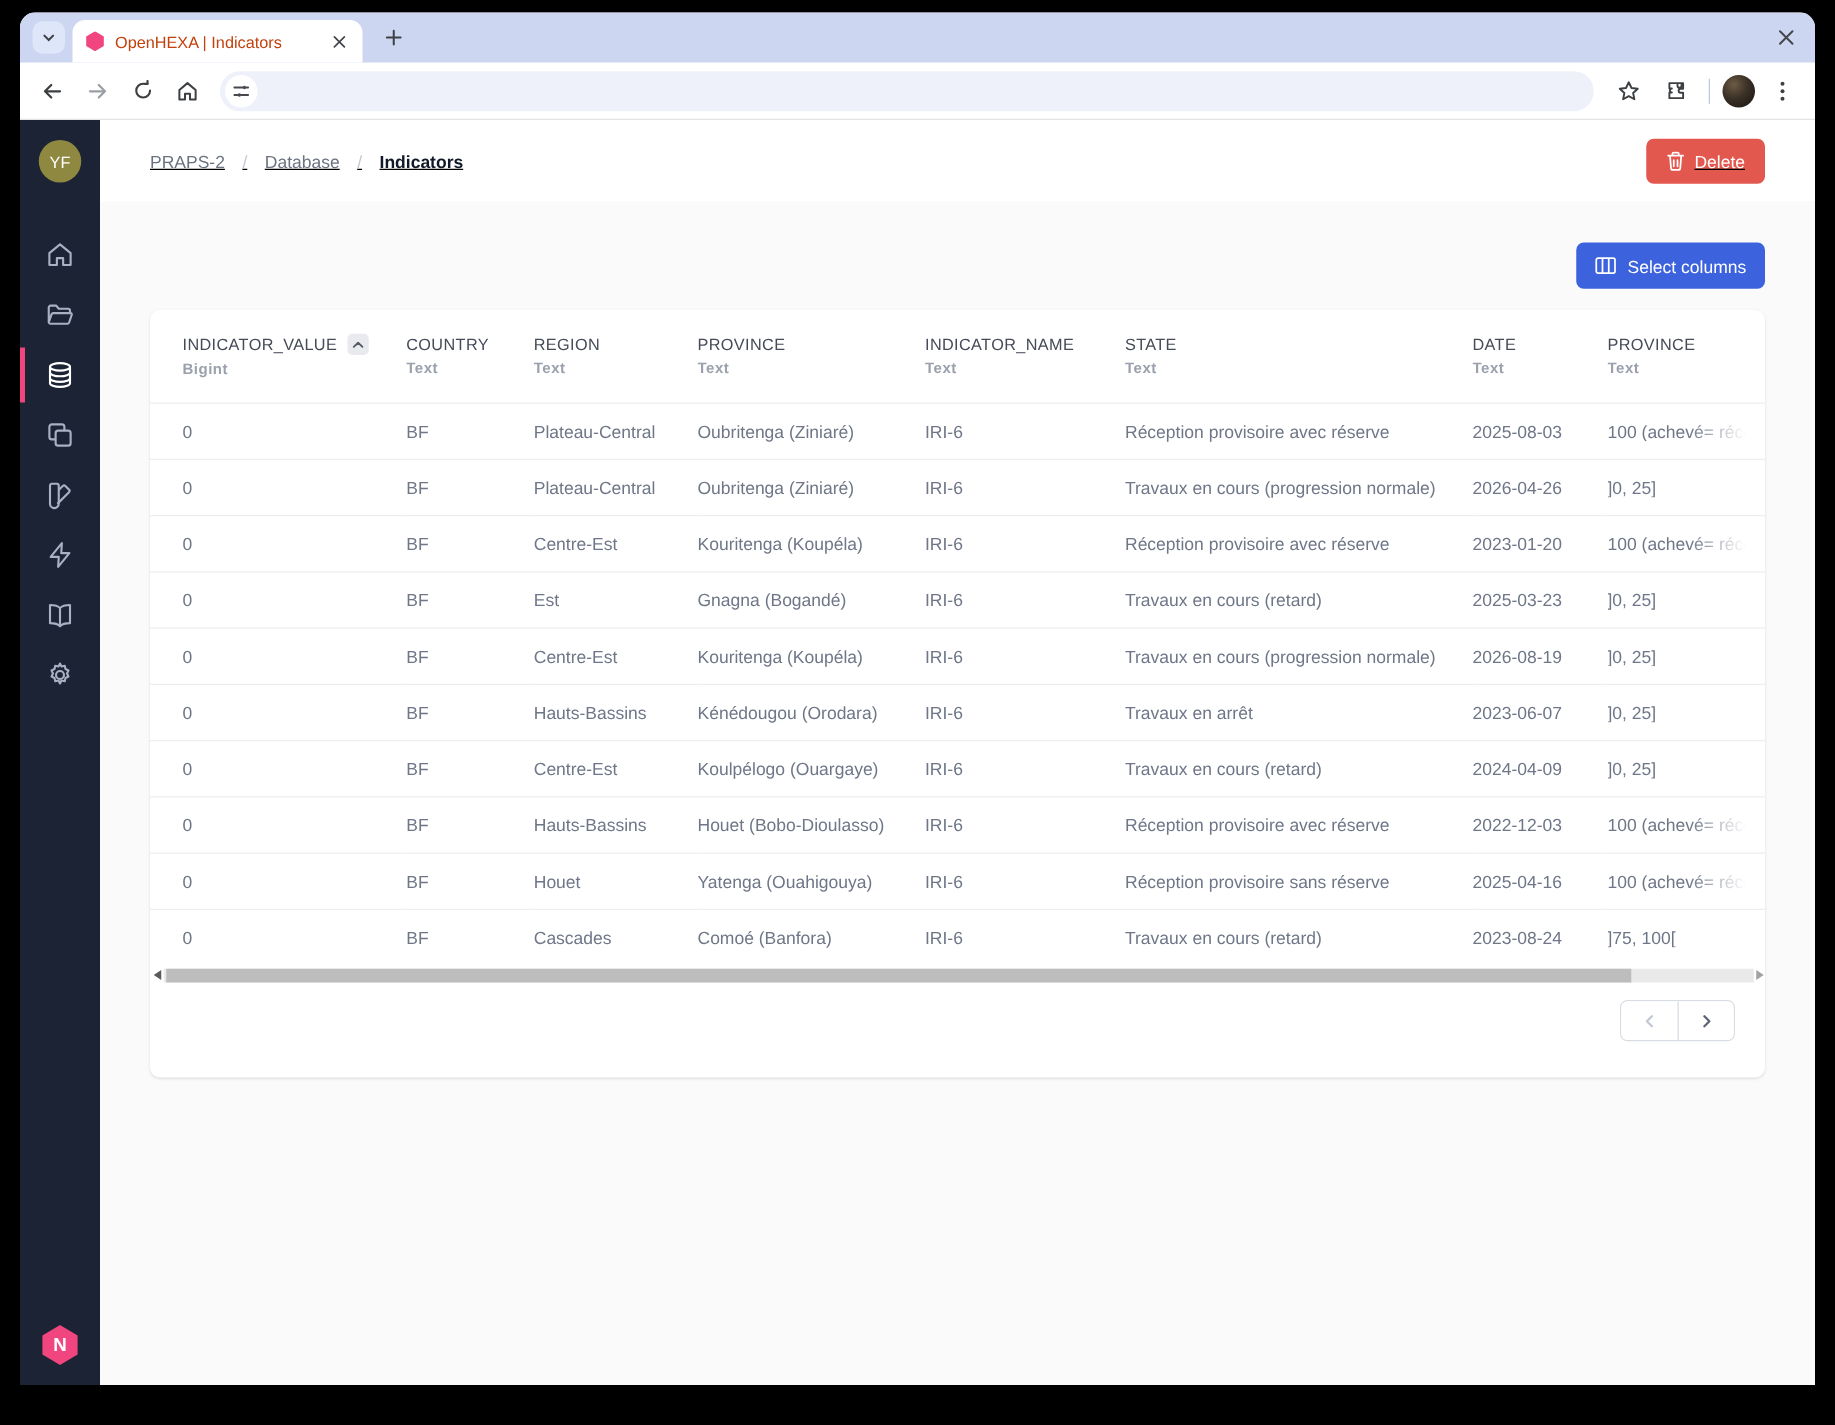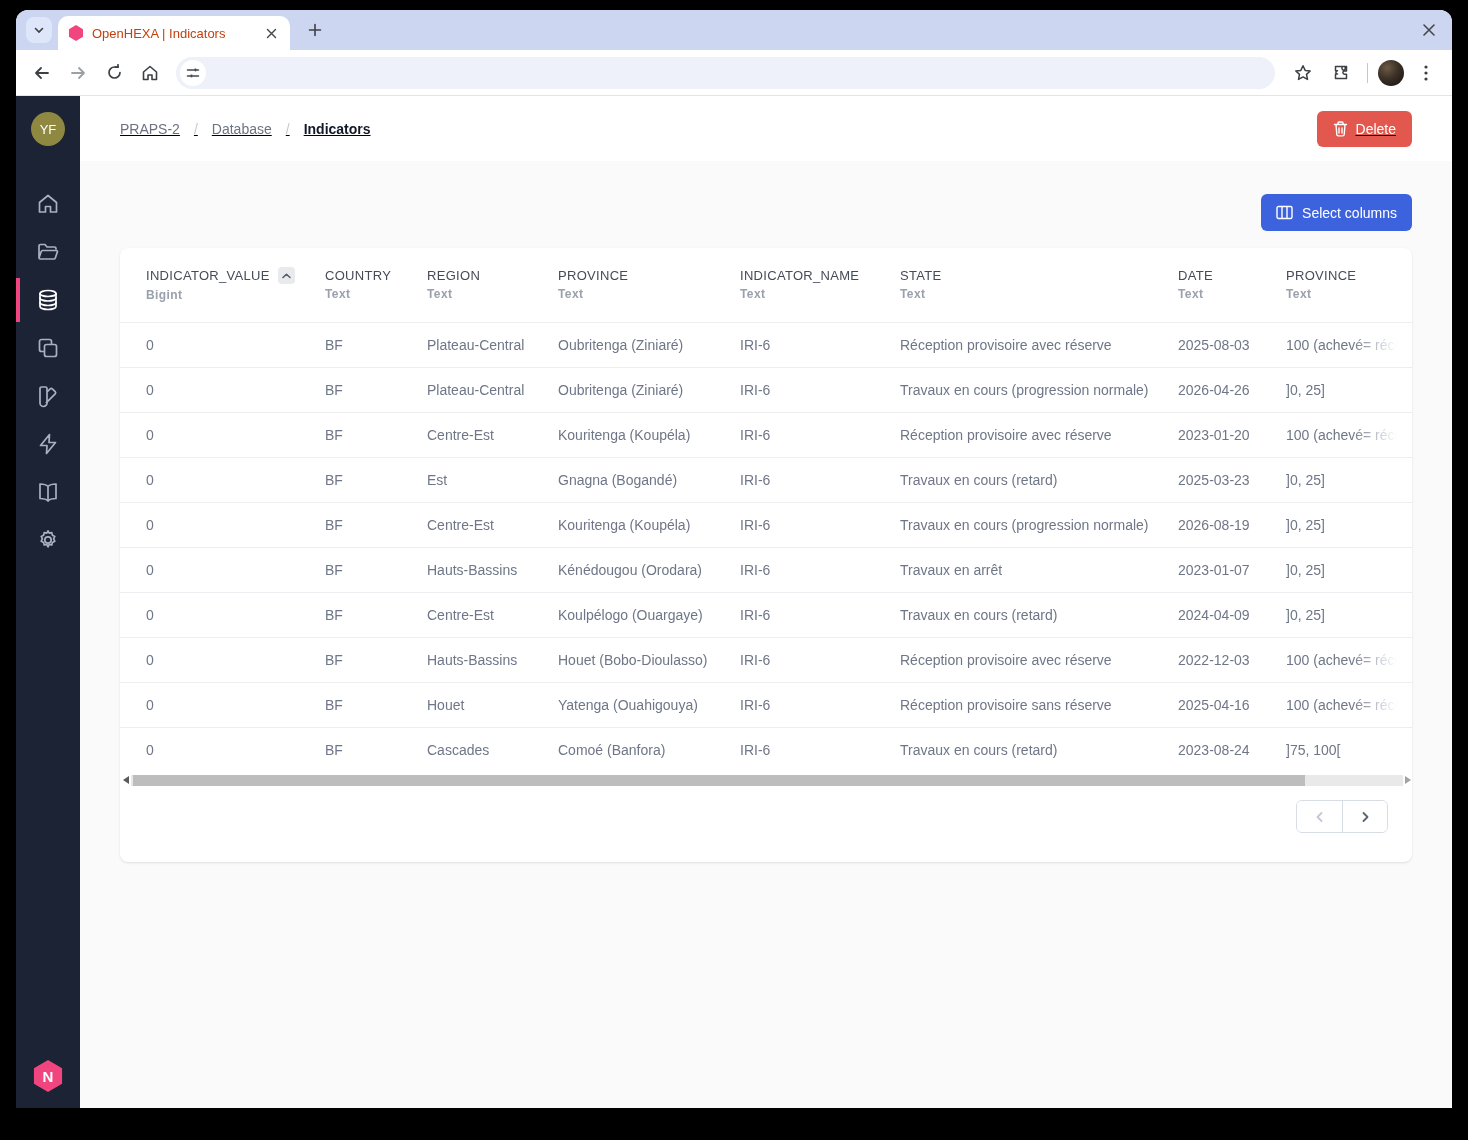--- a/index.html
+++ b/index.html
@@ -385,21 +385,21 @@
                     <span class="fade-cell">]0, 25]</span>
                   </td>
                 </tr>
                 <tr>
                   <td>0</td>
                   <td>BF</td>
                   <td>Hauts-Bassins</td>
                   <td>Kénédougou (Orodara)</td>
                   <td>IRI-6</td>
                   <td>Travaux en arrêt</td>
-                  <td>2023-01-07</td>
+                  <td>2023-06-07</td>
                   <td>
                     <span class="fade-cell">]0, 25]</span>
                   </td>
                 </tr>
                 <tr>
                   <td>0</td>
                   <td>BF</td>
                   <td>Centre-Est</td>
                   <td>Koulpélogo (Ouargaye)</td>
                   <td>IRI-6</td>

